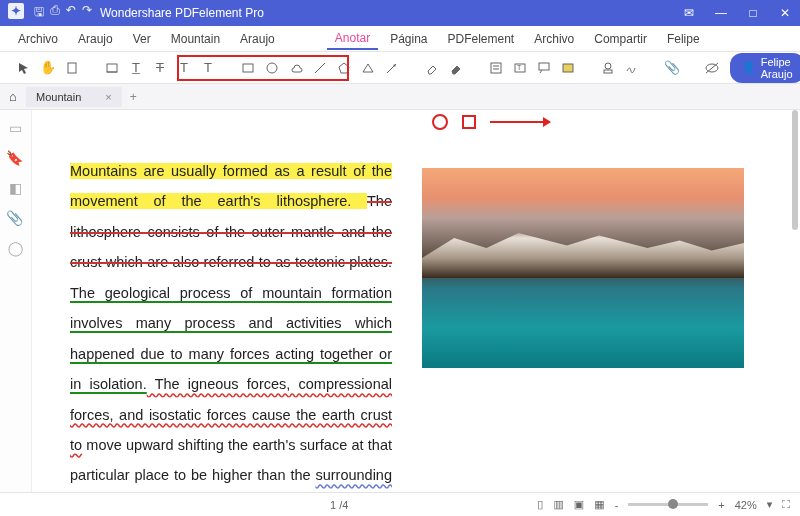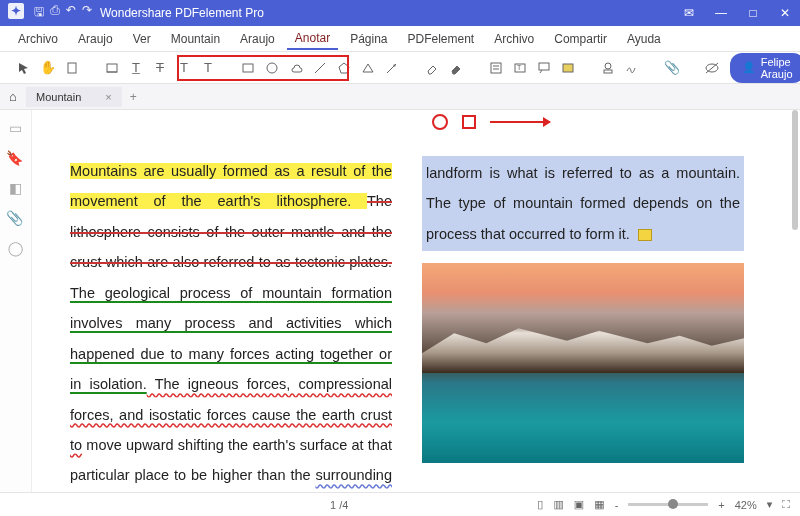--- a/index.html
+++ b/index.html
@@ -6,21 +6,21 @@
 body { width:800px; height:516px; background:#fff; overflow:hidden; font-size:12px; color:#333; }
 .titlebar { height:26px; background:#4a5fd4; display:flex; align-items:center; color:#fff; }
 .titlebar .left-icons { display:flex; gap:6px; padding:0 8px; }
 .titlebar .left-icons span { font-size:12px; opacity:.9; }
 .titlebar .title { flex:1; font-size:12px; }
 .titlebar .right-icons { display:flex; gap:2px; }
 .titlebar .right-icons span { width:30px; text-align:center; font-size:12px; }
 .wbadge { background:#fff; color:#4a5fd4; width:16px; height:16px; border-radius:2px; display:inline-flex; align-items:center; justify-content:center; font-weight:bold; margin-right:4px; }
 .menubar { height:26px; display:flex; align-items:center; gap:4px; padding:0 10px; border-bottom:1px solid #e5e5e5; }
 .menubar span { padding:3px 8px; font-size:12px; color:#444; cursor:pointer; }
-.menubar span.active { color:#7f1d1d; border-bottom:2px solid #4a5fd4; }
+.menubar span.active { color:#ec4899; border-bottom:2px solid #4a5fd4;margin-left:40px; }
 .toolbar { height:32px; display:flex; align-items:center; gap:2px; padding:0 8px; border-bottom:1px solid #e5e5e5; position:relative; }
 .toolbar .tgrp { display:flex; align-items:center; gap:4px; padding:0 6px; }
 .toolbar .sep { width:1px; height:18px; background:#ddd; margin:0 2px; }
 .tbtn { width:20px; height:20px; display:inline-flex; align-items:center; justify-content:center; color:#666; font-size:13px; cursor:pointer; }
 .redbox { position:absolute; border:2px solid #d22; pointer-events:none; }
 .userbtn { margin-left:auto; background:#4a5fd4; color:#fff; border-radius:12px; padding:3px 12px; font-size:11px; display:flex; align-items:center; gap:5px; }
 .tabbar { height:26px; background:#f5f5f7; display:flex; align-items:center; border-bottom:1px solid #e5e5e5; }
 .tabbar .home { width:26px; text-align:center; font-size:13px; }
 .tabbar .tab { background:#eaeaf0; padding:4px 10px; font-size:11px; display:flex; gap:24px; }
 .tabbar .tab .x { color:#888; }
@@ -75,21 +75,21 @@
   <span>Archivo</span>
   <span>Araujo</span>
   <span>Ver</span>
   <span>Mountain</span>
   <span>Araujo</span>
   <span class="active">Anotar</span>
   <span>Página</span>
   <span>PDFelement</span>
   <span>Archivo</span>
   <span>Compartir</span>
-  <span>Ayuda</span>
+  <span>Felipe</span>
 </div>
 
 <div class="toolbar">
   <div class="tgrp">
     <span class="tbtn">
         <svg width="14" height="14">
           <path d="M2 2L11 7L7 8L9 12L7 13L5 9L2 11Z" fill="#555"></path>
         </svg>
       </span>
     <span class="tbtn">✋</span>
@@ -248,24 +248,20 @@
     <div class="annot">
       <div class="circ"></div>
       <div class="sq"></div>
       <div class="arr"></div>
     </div>
     <div class="pagecols">
       <div class="col">
         <span class="hl">Mountains are usually formed as a result of the movement of the earth's lithosphere. </span><span class="strike">The lithosphere consists of the outer mantle and the crust which are also referred to as tectonic plates.</span><span class="ugrn"> The geological process of mountain formation involves many process and activities which happened due to many forces acting together or in isolation.</span><span class="waveR"> The igneous forces, compressional forces, and isostatic forces cause the earth crust to</span><span> move upward shifting the earth's surface at that particular place to be higher than the </span><span class="waveB">surrounding environment.</span><span> The resultant</span>
       </div>
       <div class="col">
-        <div class="bluebox">
-          <span>landform is what is referred to as a mountain. The type of mountain formed depends on the process that occurred to form it.</span>
-          <span class="noteicon"></span>
-        </div>
         <div class="mtnimg"></div>
       </div>
     </div>
   </div>
   <div class="scrolly"></div>
 </div>
 
 <div class="statusbar">
   <span class="pg">1 /4</span>
   <span>▯</span>

